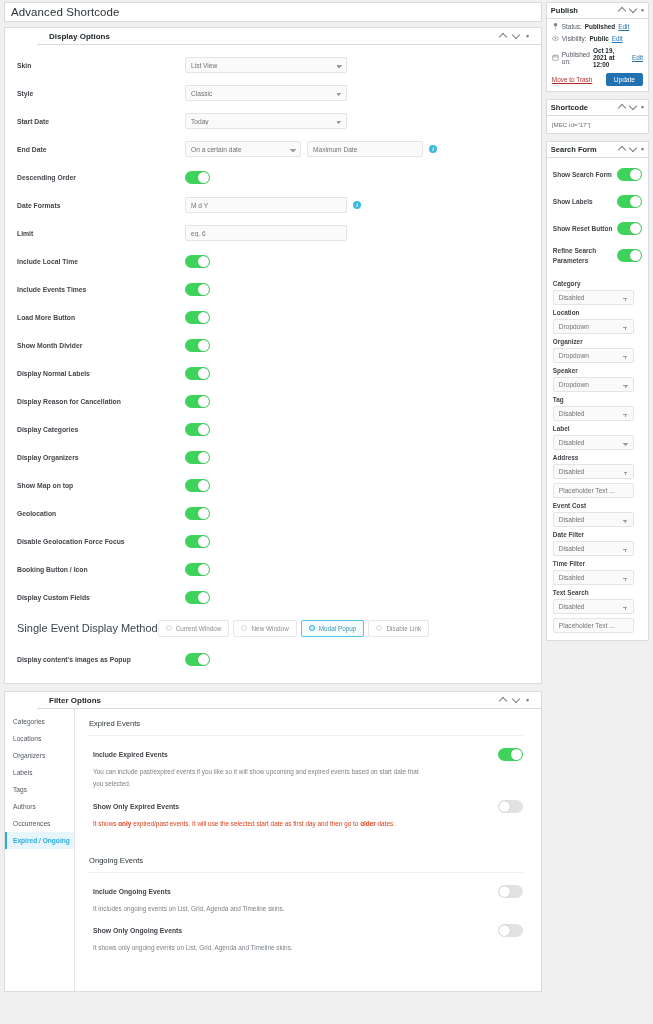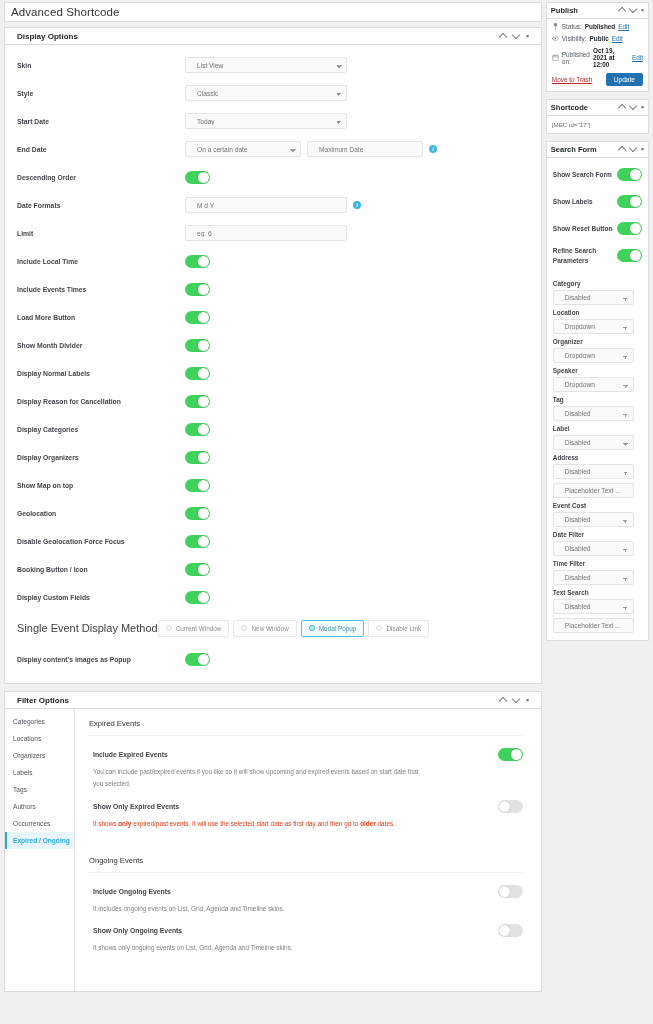--- a/index.html
+++ b/index.html
@@ -21,21 +21,21 @@
     height: 20px; display: flex; align-items: center;
     padding: 0 6px; margin-bottom: 5px;
   }
   .title-wrap .t { font-size: 11.5px; color: #2c3338; letter-spacing: .1px; }
 
   
   .box { background: #fff; border: 1px solid #dcdcde; margin-bottom: 7px; }
   .box-head {
     height: 17px; display: flex; align-items: center;
     border-bottom: 1px solid #dcdcde; padding: 0 12px;
-    font-weight: bold; font-size: 8px; color: #1d2327;
+    font-weight: bold; font-size: 8px; color: #1d2327; margin-left: 32px;
   }
   .box-head .ttl { flex: 1; }
   .box-head .ctrls { display: flex; align-items: center; gap: 6px; color: #787c82; }
   .chev { display: inline-block; width: 7px; height: 7px; position: relative; }
   .chev::before {
     content: ""; position: absolute; left: 0; top: 1px;
     width: 5px; height: 5px; border-left: 1px solid #787c82; border-top: 1px solid #787c82;
     transform: rotate(45deg);
   }
   .chev.down::before { transform: rotate(225deg); top: -1px; }
@@ -45,21 +45,21 @@
   .rows { padding: 6px 0 10px 0; }
   .row { display: flex; align-items: center; min-height: 28px; padding: 0 12px; }
   .row .lbl { width: 168px; font-size: 6.8px; font-weight: bold; color: #43454a; flex-shrink: 0; }
   .ctl { display: flex; align-items: center; gap: 6px; }
 
   select.mec, input.mec {
     -webkit-appearance: none; appearance: none;
     background: #fafafa; border: 1px solid #e3e4e6; border-radius: 2px;
     height: 16px; font-size: 6.6px; color: #6d7175;
     font-family: "Liberation Sans", sans-serif;
-    padding: 0 11px; outline: none;
+    padding: 0 5px; outline: none;
   }
   select.mec {
     background-image:
       linear-gradient(45deg, transparent 50%, #9a9da1 50%),
       linear-gradient(135deg, #9a9da1 50%, transparent 50%);
     background-position: calc(100% - 7px) 6.5px, calc(100% - 4.5px) 6.5px;
     background-size: 3px 3px, 3px 3px;
     background-repeat: no-repeat;
     padding-right: 14px;
   }

